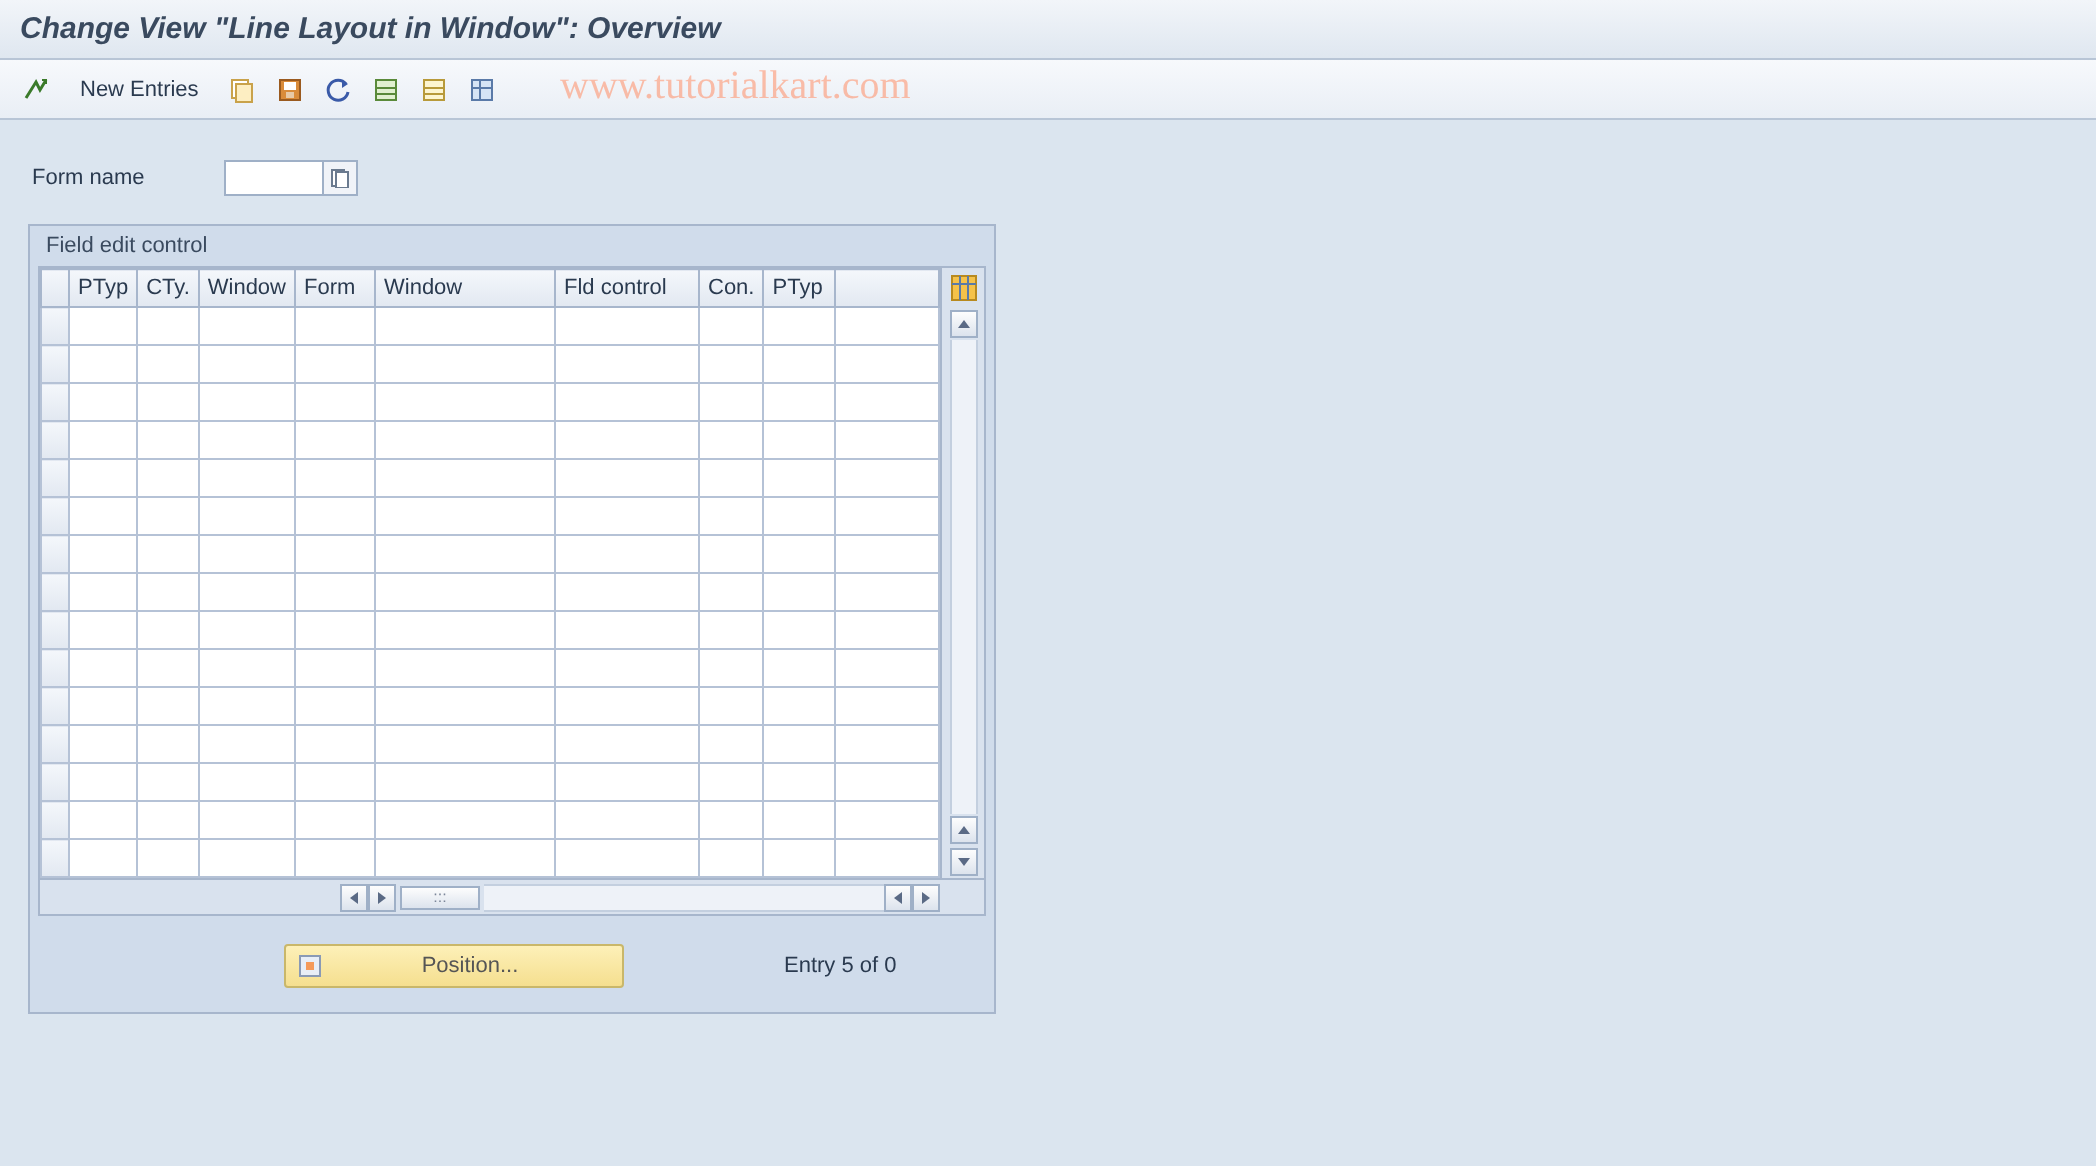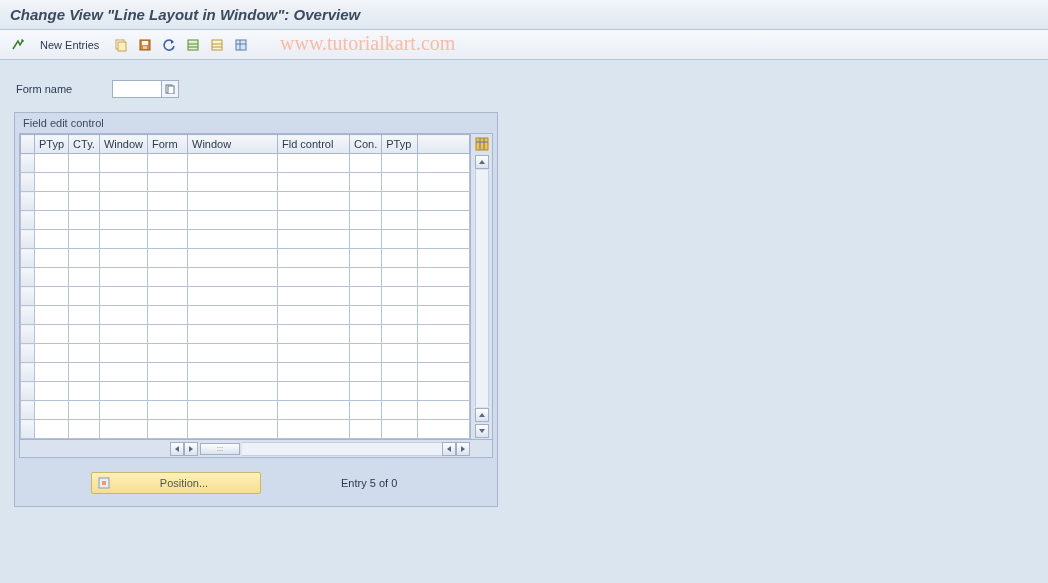--- a/index.html
+++ b/index.html
@@ -199,21 +199,21 @@
     .position-btn {
       width: 170px;
       height: 22px;
       background: linear-gradient(#fdf0b8,#f5df8f);
       border: 1px solid #c9b76a;
       border-radius: 2px;
       display: flex;
       align-items: center;
       padding: 0 4px;
       cursor: pointer;
-      margin-left: 68px;
+      margin-left: 119px;
     }
     .position-btn .pos-icon {
       width: 16px; height: 16px;
       display:inline-flex;align-items:center;justify-content:center;
     }
     .position-btn .pos-label {
       flex:1;
       text-align: center;
       color: #555;
     }

